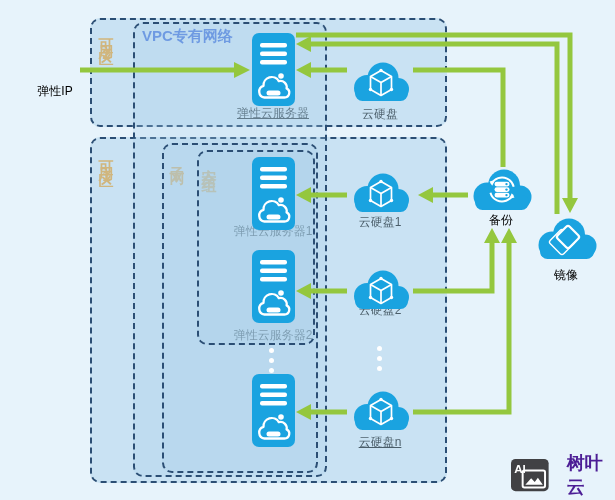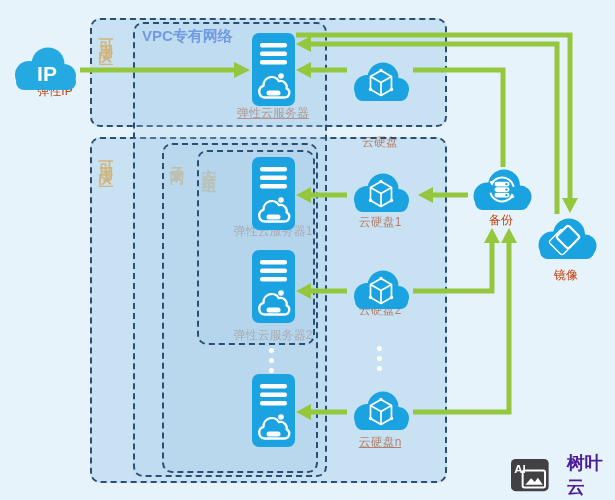--- a/index.html
+++ b/index.html
@@ -7,21 +7,21 @@
          font-family:"Liberation Sans","DejaVu Sans",sans-serif;}
   .dbox{position:absolute;border:2px dashed #2b4e74;border-radius:10px;box-sizing:border-box;}
   .az{background:rgba(164,206,233,0.45);}
   .vpc{background:rgba(164,206,233,0.28);}
   .subnet{background:rgba(164,206,233,0.22);}
   .sg{background:rgba(164,206,233,0.22);}
   .vlabel{position:absolute;writing-mode:vertical-rl;text-orientation:upright;
           color:#f5a227;font-weight:bold;font-size:15px;letter-spacing:6px;line-height:1;}
   .hlabel{position:absolute;color:#1d4ed8;font-weight:bold;font-size:15px;line-height:1;}
   .node{position:absolute;}
-  .icon-label{position:absolute;width:110px;font-size:12px;color:#c2410c;text-align:center;line-height:1.15;}
+  .icon-label{position:absolute;width:110px;font-size:12px;color:#000000;text-align:center;line-height:1.15;}
   .arrow-layer{position:absolute;left:0;top:0;z-index:3;pointer-events:none;}
   .layer-boxes{z-index:1;}
   .layer-nodes{z-index:4;}
   .vdots{position:absolute;display:flex;flex-direction:column;gap:5px;z-index:4;}
   .vdots i{width:5px;height:5px;border-radius:50%;background:#ffffff;display:block;}
   .watermark{position:absolute;left:511px;top:451px;display:flex;align-items:center;gap:18px;z-index:5;}
   .brand-text{font-size:18px;font-weight:bold;color:#4c1d95;}
 </style>
 </head>
 <body>
@@ -61,31 +61,20 @@
       <polygon points="311,62 311,78 296,70"></polygon>
       <polygon points="433,187 433,203 418,195"></polygon>
       <polygon points="311,187 311,203 296,195"></polygon>
       <polygon points="311,283 311,299 296,291"></polygon>
       <polygon points="484,243 500,243 492,228"></polygon>
       <polygon points="311,404 311,420 296,412"></polygon>
       <polygon points="501,243 517,243 509,228"></polygon>
     </g>
   </svg>
 
-  <div class="node layer-nodes" style="left:9px;top:40px;">
-    <svg width="72" height="56" viewBox="0 0 72 56">
-      <g fill="#24a9e1">
-        <circle cx="20" cy="35" r="14"></circle>
-          <circle cx="39" cy="24" r="16.5"></circle>
-        <circle cx="55" cy="36" r="12"></circle>
-          <rect x="7" y="34" width="60" height="16" rx="8"></rect>
-      </g>
-      <text x="38" y="41" text-anchor="middle" font-size="21" font-weight="bold" fill="#ffffff">IP</text>
-    </svg>
-  </div>
   <div class="icon-label" style="left:0px;top:85px;">弹性IP</div>
 
   <div class="node layer-nodes" style="left:252px;top:33px;">
     <svg width="43" height="73" viewBox="0 0 43 73">
       <rect width="43" height="73" rx="7" fill="#1aa3e0"></rect>
       <g fill="#ffffff">
           <rect x="8" y="10" width="27" height="4.5" rx="2"></rect>
           <rect x="8" y="18.5" width="27" height="4.5" rx="2"></rect>
           <rect x="8" y="27" width="27" height="4.5" rx="2"></rect>
           <circle cx="29" cy="43" r="2.8"></circle>
@@ -159,21 +148,21 @@
         <polyline points="23.5,19.5 34,25.5 44.5,19.5"></polyline>
           <line x1="34" y1="25.5" x2="34" y2="38.5"></line>
       </g>
       <g fill="#ffffff">
           <circle cx="34" cy="13.5" r="1.7"></circle>
           <circle cx="23.5" cy="32.5" r="1.7"></circle>
           <circle cx="44.5" cy="32.5" r="1.7"></circle>
         </g>
     </svg>
   </div>
-  <div class="icon-label" style="left:325px;top:108px;margin-top:28px;">云硬盘</div>
+  <div class="icon-label" style="left:325px;top:108px;">云硬盘</div>
 
   <div class="node layer-nodes" style="left:347px;top:168px;">
     <svg width="66" height="50" viewBox="0 0 66 50">
       <g fill="#1aa3e0">
           <circle cx="20" cy="31" r="13"></circle>
           <circle cx="36" cy="21" r="15.5"></circle>
           <circle cx="51" cy="32" r="11"></circle>
           <rect x="8" y="29" width="53" height="15" rx="7.5"></rect>
         </g>
       <g stroke="#ffffff" stroke-width="1.7" fill="none" stroke-linejoin="round">

